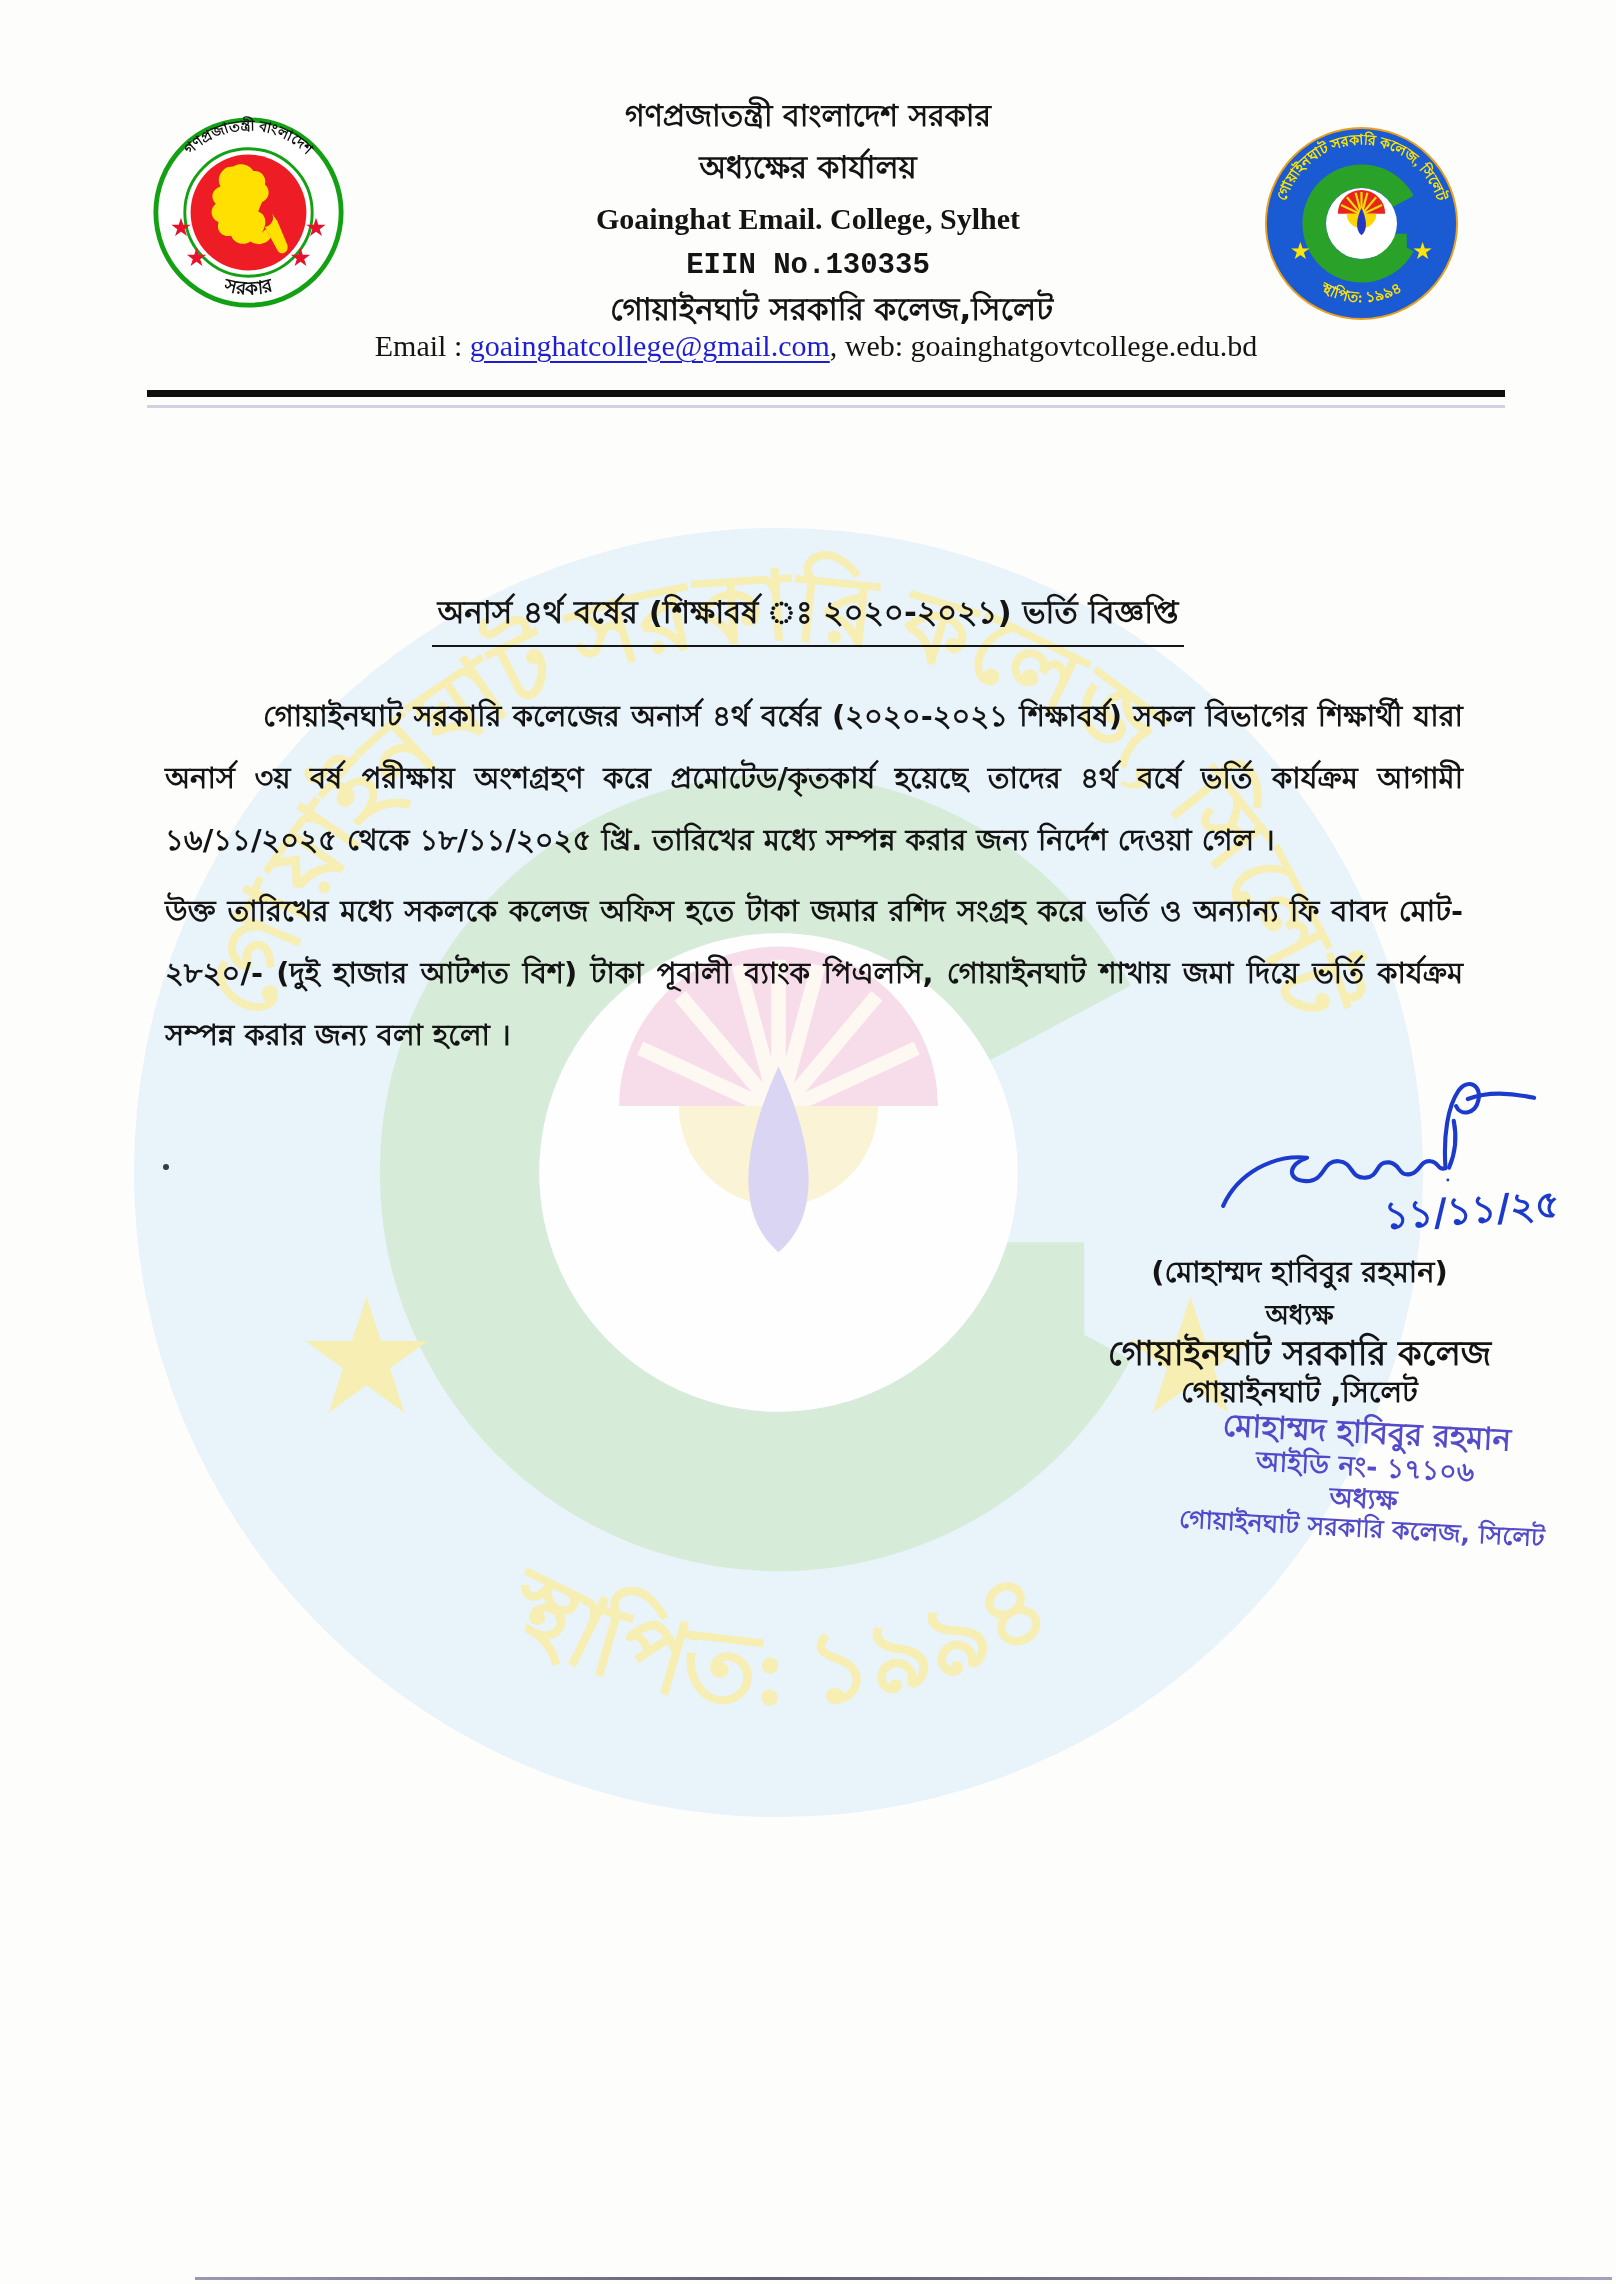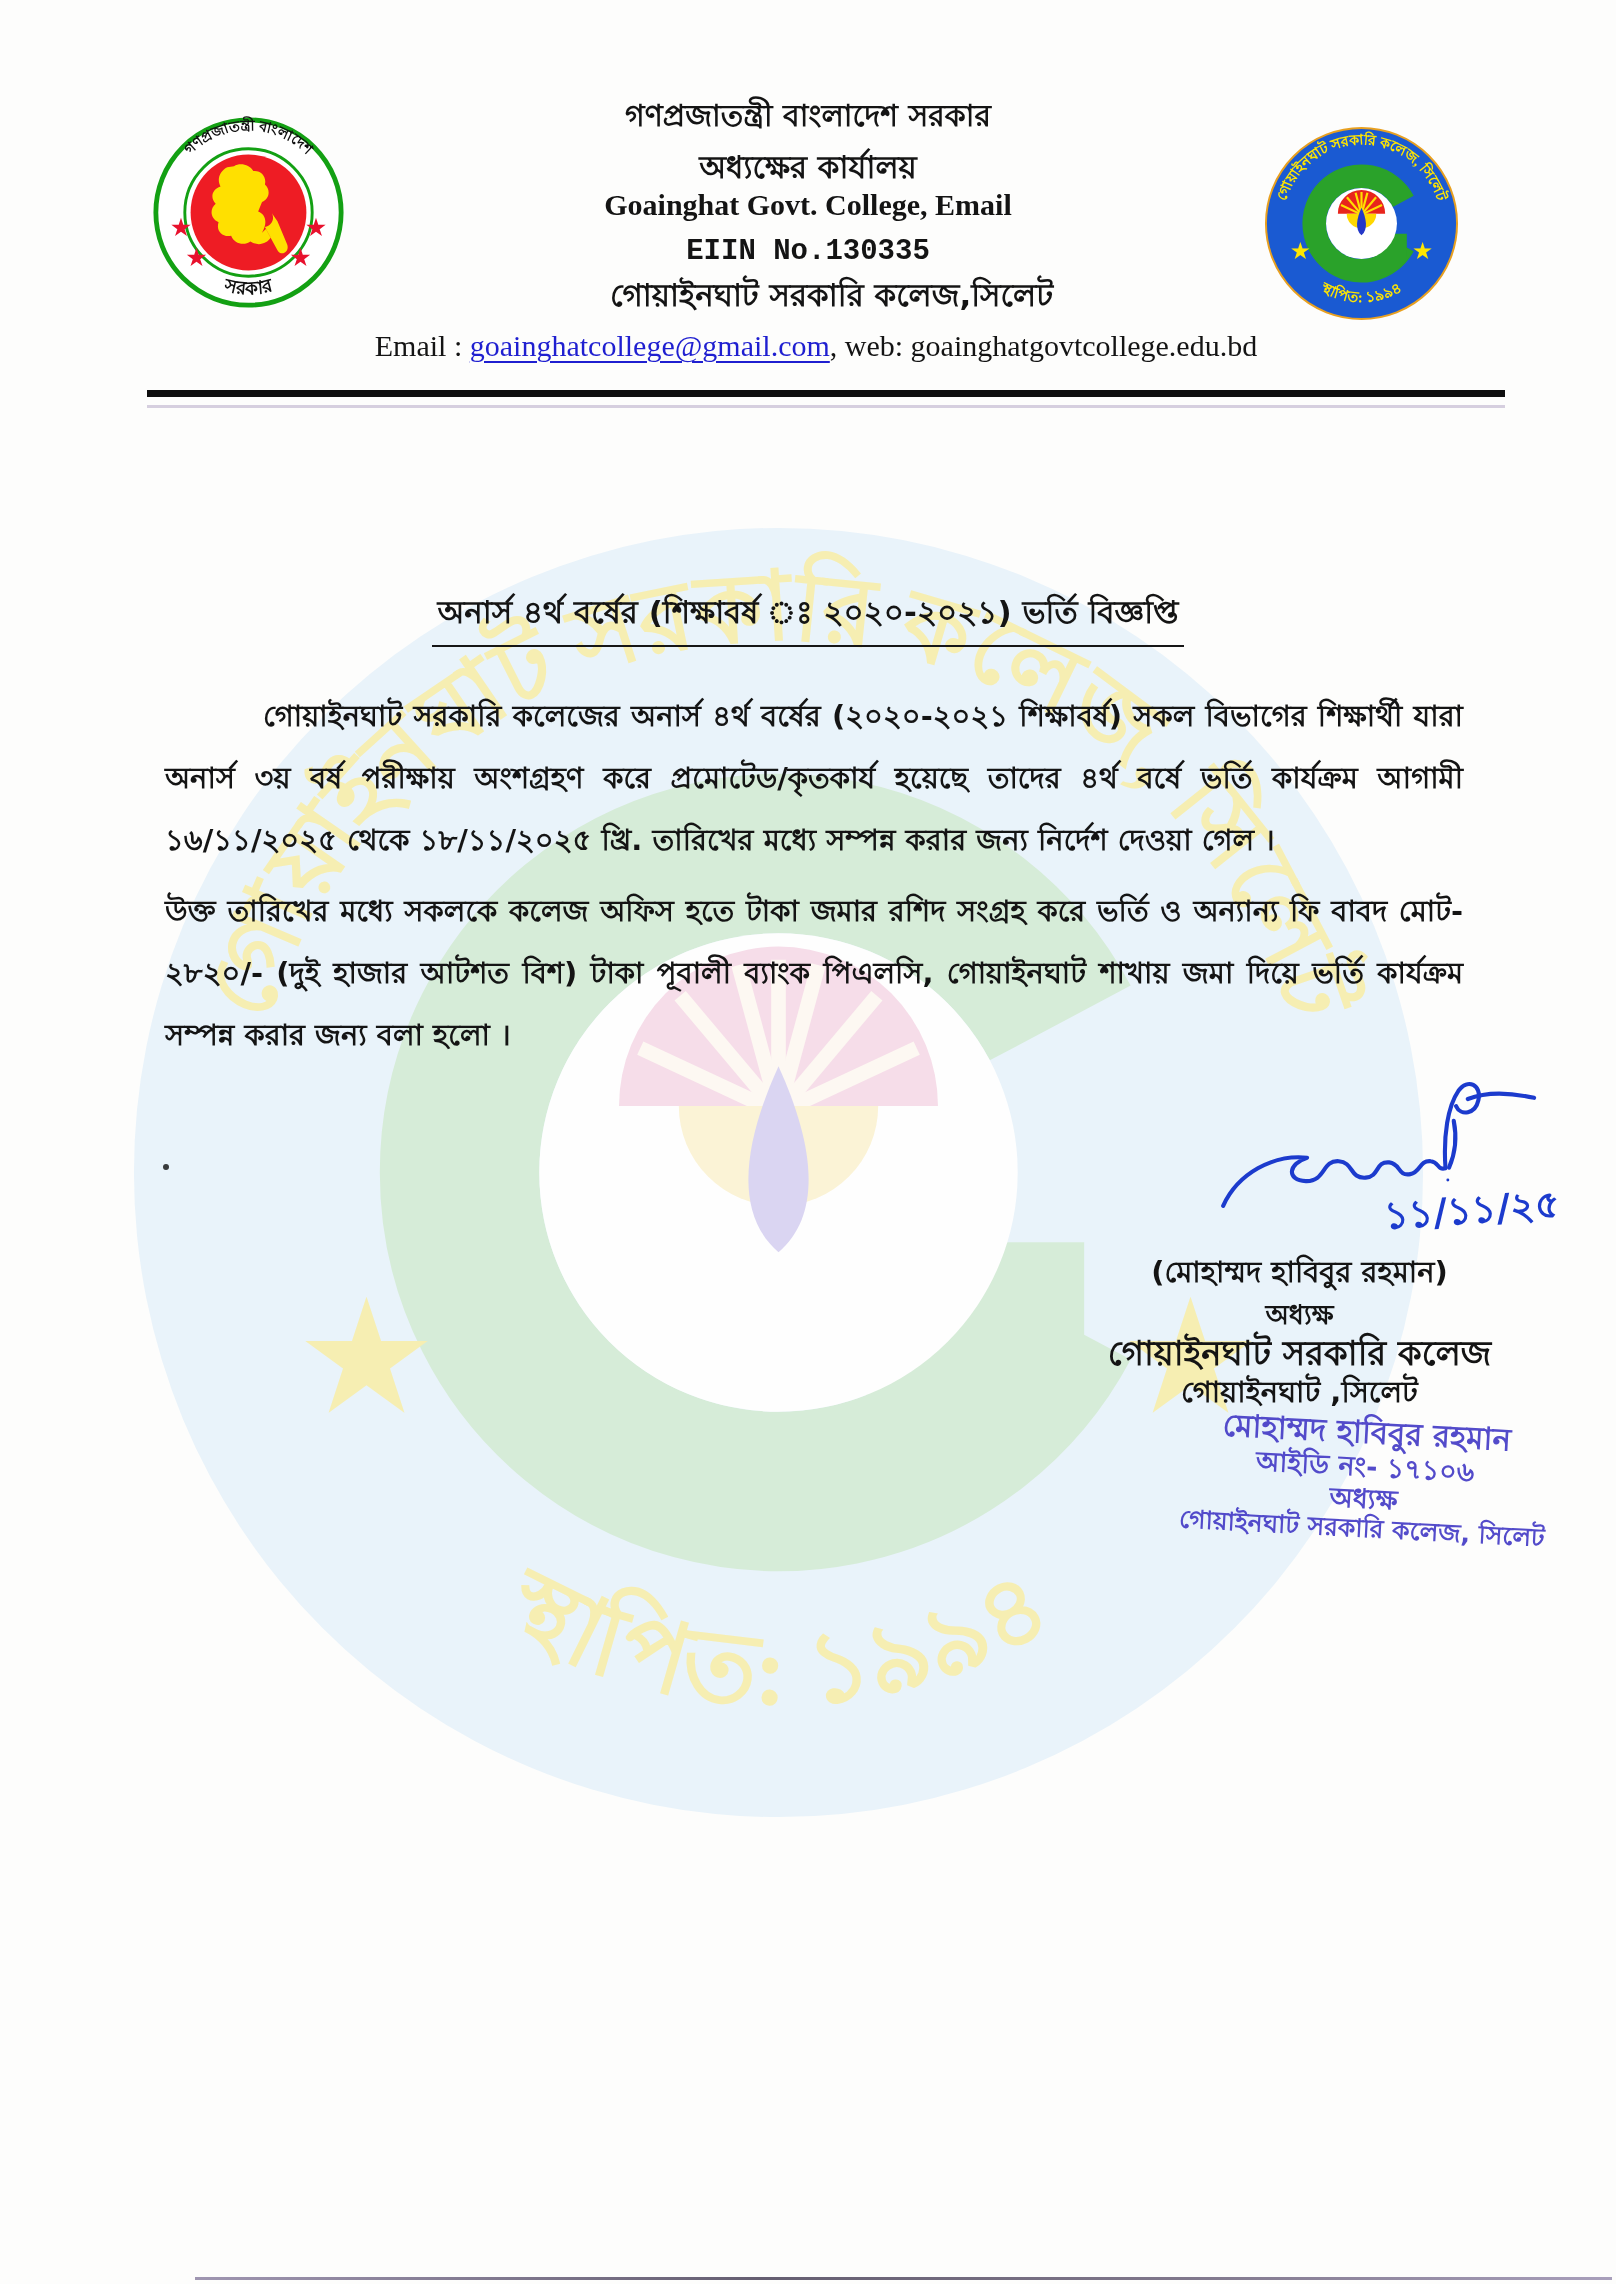--- a/index.html
+++ b/index.html
@@ -14,21 +14,21 @@
     --bg:#e9f3fa; --ring:#d6ecd8; --accent:#f6eeb2; --shellred:#f6dde9; --ray:#fdf8f2;
     --shellyellow:#fbf3d6; --flame:#dad5f2; --inner:#fefefe; --rim:transparent;}
   
   .logo-college{position:absolute; left:1263px; top:125px; width:197px; height:197px;
     --bg:#1a5ad2; --ring:#2aa22a; --accent:#ffe600; --shellred:#e8251c; --ray:#ffe000;
     --shellyellow:#ffd700; --flame:#2438c8; --inner:#ffffff; --rim:#e8a020;}
   .seal-govt{position:absolute; left:149px; top:116px; width:199px; height:193px;}
   
   .header-center{position:absolute; top:99px; left:0; width:100%; text-align:center;}
   .h-bn1{font-size:30px; font-weight:700; line-height:34px; margin-bottom:15.6px; font-family:"DejaVu Sans",sans-serif;}
-  .h-bn2{font-size:31px; font-weight:700; line-height:36px; margin-bottom:3px; font-family:"DejaVu Sans",sans-serif;}
+  .h-bn2{font-size:31px; font-weight:700; line-height:36px; margin-bottom:17px; font-family:"DejaVu Sans",sans-serif;}
   .h-en1{font-size:30px; font-weight:700; line-height:34px; margin-bottom:13px; font-family:"Liberation Serif",serif;}
   .h-en2{font-size:29px; font-weight:700; line-height:33px; margin-bottom:9px; font-family:Liberation Mono, monospace;}
   .h-bn3{font-size:31px; font-weight:700; line-height:36px; font-family:"DejaVu Sans",sans-serif;padding-left:47px;}
   .email-line{position:absolute; top:329px; left:8px; width:100%; text-align:center; font-size:30px; font-family:"Liberation Serif",serif;}
   .email-link{color:#1f1fd0; text-decoration:underline; text-underline-offset:4.6px; text-decoration-thickness:2px; cursor:pointer;}
   .rule-main{position:absolute; top:390px; left:147px; width:1358px; height:7.2px; background:#0e0e0e;}
   .rule-shadow{position:absolute; top:405px; left:147px; width:1358px; height:2.6px; background:#d6cfdf;}
   
   .date-line{position:absolute; top:410px; right:112px; font-size:27px; font-weight:600; font-family:"DejaVu Sans",sans-serif;}
   .title-wrap{position:absolute; top:588px; left:0; width:100%; text-align:center;}
@@ -153,21 +153,21 @@
         </text>
         <text font-size="15" font-weight="bold" style="fill:var(--accent)" text-anchor="middle">
           <textPath href="#clgBotA" startOffset="50%">স্থাপিত: ১৯৯৪</textPath>
         </text>
       </svg>
     </div>
 
     <div class="header-center">
       <div class="h-bn1">গণপ্রজাতন্ত্রী বাংলাদেশ সরকার</div>
       <div class="h-bn2">অধ্যক্ষের কার্যালয়</div>
-      <div class="h-en1">Goainghat Govt. College, Email</div>
+      <div class="h-en1">Goainghat Email. College, Sylhet</div>
       <div class="h-en2">EIIN No.130335</div>
       <div class="h-bn3">গোয়াইনঘাট সরকারি কলেজ,সিলেট</div>
     </div>
 
     <div class="email-line"><span>Email : </span><span class="email-link">goainghatcollege@gmail.com</span><span>, web: goainghatgovtcollege.edu.bd</span></div>
 
     <div class="rule-main"></div>
     <div class="rule-shadow"></div>
 
 

